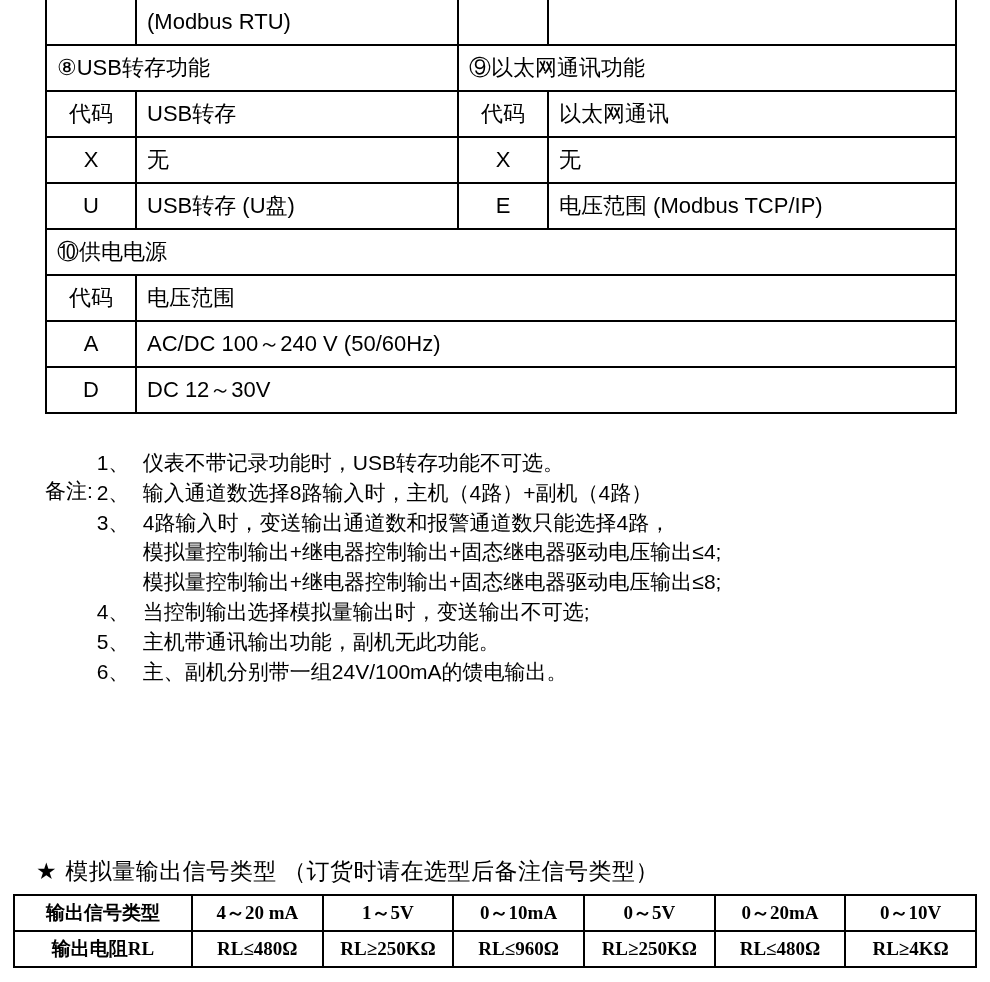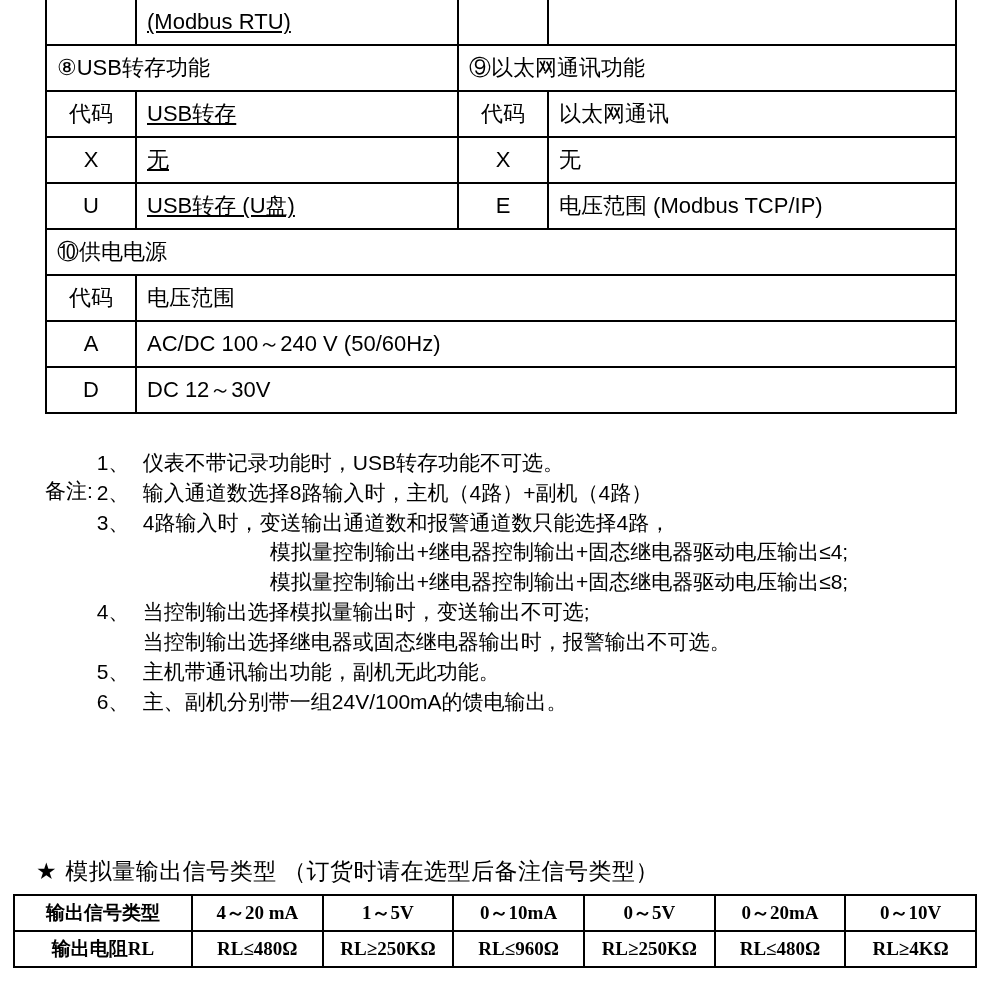--- a/index.html
+++ b/index.html
@@ -32,21 +32,20 @@
     line-height: 1.35;
     vertical-align: middle;
     height: 38px;
   }
   .col-code {
     width: 68px;
     text-align: center;
   }
   .col-desc-left {
     width: 300px;
-    text-decoration: underline;
   }
   .col-code2 {
     width: 68px;
     text-align: center;
   }
   .no-top-border td {
     border-top: none;
   }
   .cell-pad-left {
     padding-left: 12px;
@@ -82,21 +81,20 @@
     white-space: nowrap;
     width: 46px;
     flex: 0 0 46px;
     text-align: left;
   }
   .rem-text {
     flex: 1;
   }
   .rem-sub {
     padding-left: 0;
-    text-align: center;
   }
 
   
   .star-heading {
     position: absolute;
     left: 36px;
     top: 856px;
     font-size: 23px;
     letter-spacing: 0.5px;
     font-family: Liberation Serif, serif;
@@ -214,21 +212,20 @@
           <div>4路输入时，变送输出通道数和报警通道数只能选择4路，</div>
           <div class="rem-sub">模拟量控制输出+继电器控制输出+固态继电器驱动电压输出≤4;</div>
           <div class="rem-sub">模拟量控制输出+继电器控制输出+固态继电器驱动电压输出≤8;</div>
         </div>
       </div>
 
       <div class="rem-item">
         <div class="rem-num">4、</div>
         <div class="rem-text">
           <div>当控制输出选择模拟量输出时，变送输出不可选;</div>
-          <div>当控制输出选择继电器或固态继电器输出时，报警输出不可选。</div>
         </div>
       </div>
 
       <div class="rem-item">
         <div class="rem-num">5、</div>
         <div class="rem-text">
           <div>主机带通讯输出功能，副机无此功能。</div>
         </div>
       </div>
 

